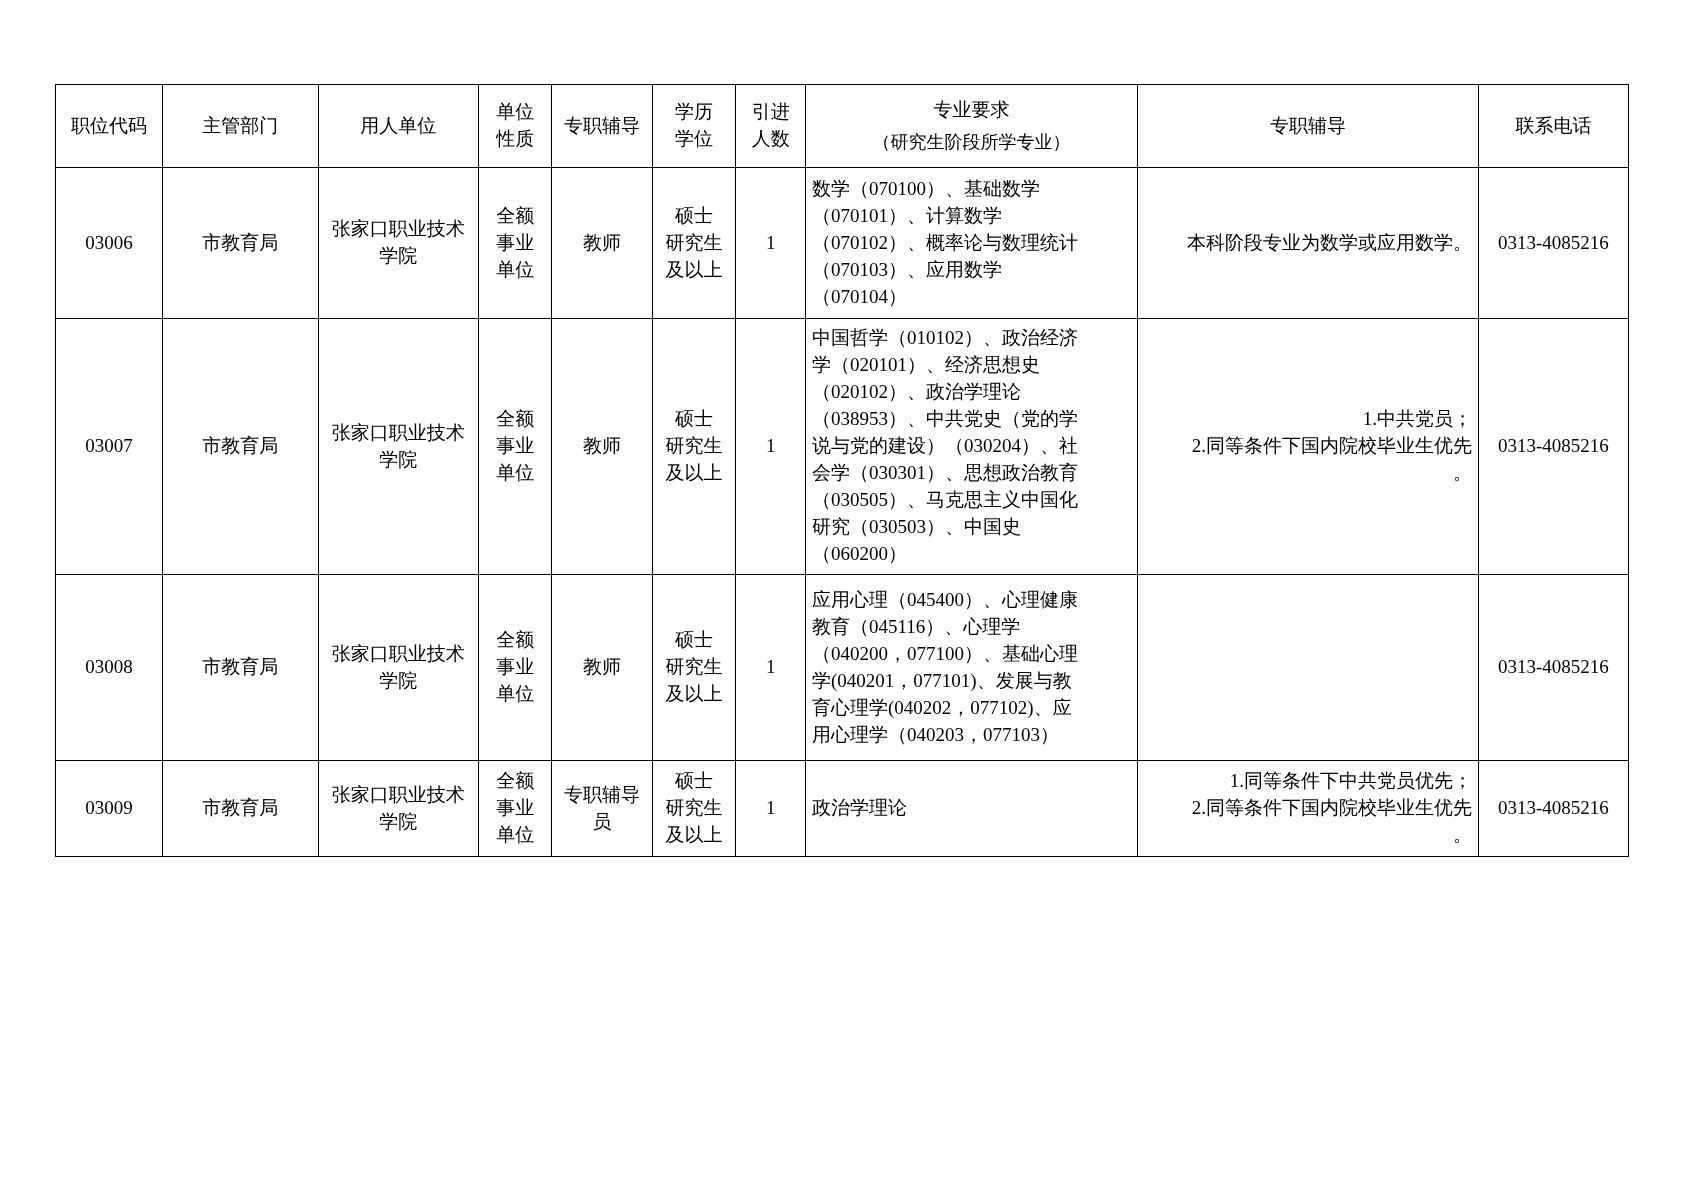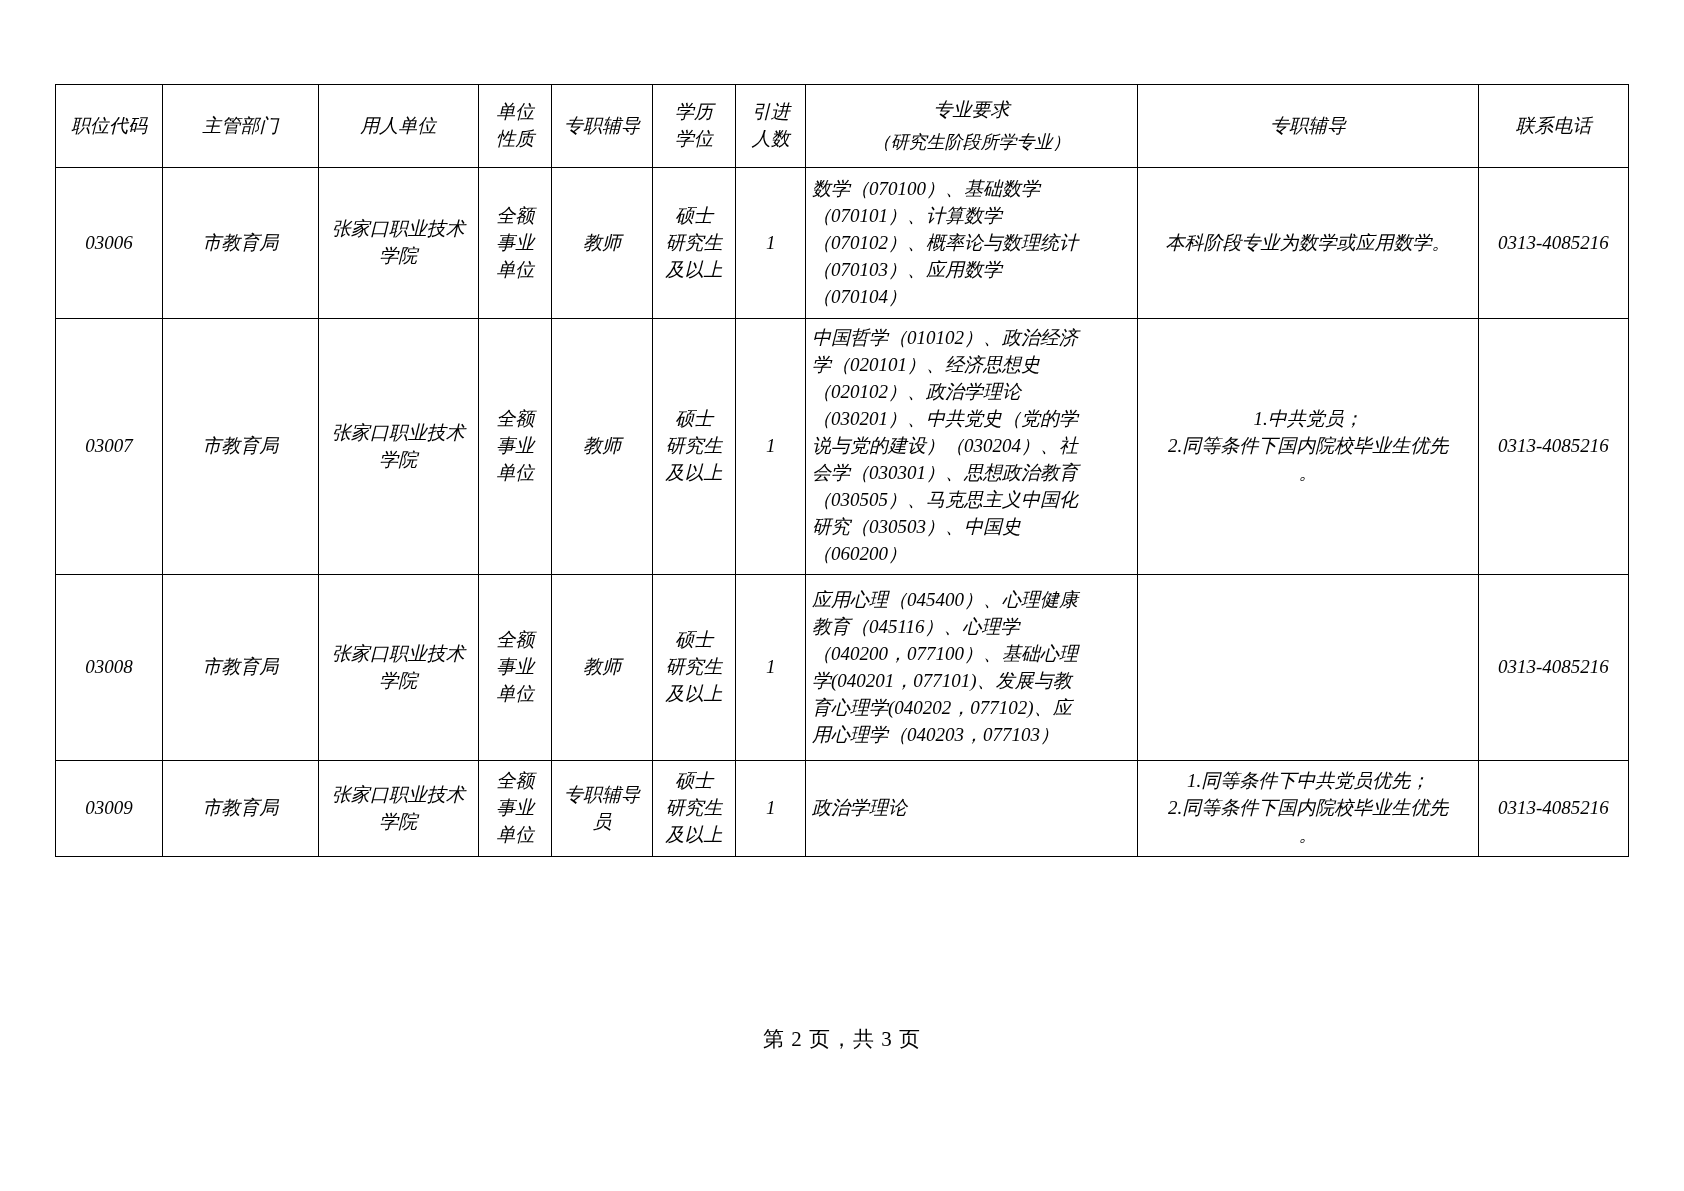--- a/index.html
+++ b/index.html
@@ -18,21 +18,20 @@
     position: relative;
     width: 1684px;
     height: 1191px;
     box-sizing: border-box;
     padding: 84px 55px 0 55px;
   }
   table.job-table {
     border-collapse: collapse;
     width: 1574px;
     table-layout: fixed;
-    font-style: italic;
   }
   table.job-table th,
   table.job-table td {
     border: 1.5px solid #000000;
     vertical-align: middle;
     padding: 0 6px;
     font-size: 19px;
     line-height: 1.42;
   }
   table.job-table th {
@@ -61,21 +60,21 @@
     margin-top: 6px;
   }
   .cell-major {
     text-align: left;
     font-size: 19px;
     line-height: 1.5;
     padding: 10px 8px;
     white-space: pre-line;
   }
   .cell-other {
-    text-align: center;
+    text-align: right;
     font-size: 19px;
     line-height: 1.5;
     padding: 10px 8px;
     white-space: pre-line;
   }
   .cell-wrapnarrow {
     text-align: center;
     line-height: 1.45;
     white-space: pre-line;
   }
@@ -164,21 +163,21 @@
 事业
 单位</td>
         <td class="c-center">教师</td>
         <td class="cell-wrapnarrow">硕士
 研究生
 及以上</td>
         <td class="c-center">1</td>
         <td class="cell-major">中国哲学（010102）、政治经济
 学（020101）、经济思想史
 （020102）、政治学理论
-（030201）、中共党史（党的学
+（038953）、中共党史（党的学
 说与党的建设）（030204）、社
 会学（030301）、思想政治教育
 （030505）、马克思主义中国化
 研究（030503）、中国史
 （060200）</td>
         <td class="cell-other">1.中共党员；
 2.同等条件下国内院校毕业生优先
 。</td>
         <td class="c-center">0313-4085216</td>
       </tr>
@@ -220,15 +219,14 @@
         <td class="c-center">1</td>
         <td class="cell-major">政治学理论</td>
         <td class="cell-other">1.同等条件下中共党员优先；
 2.同等条件下国内院校毕业生优先
 。</td>
         <td class="c-center">0313-4085216</td>
       </tr>
     </tbody>
   </table>
 
-  <div class="footer">第 2 页，共 3 页</div>
 
 </div>
 
 </body></html>

